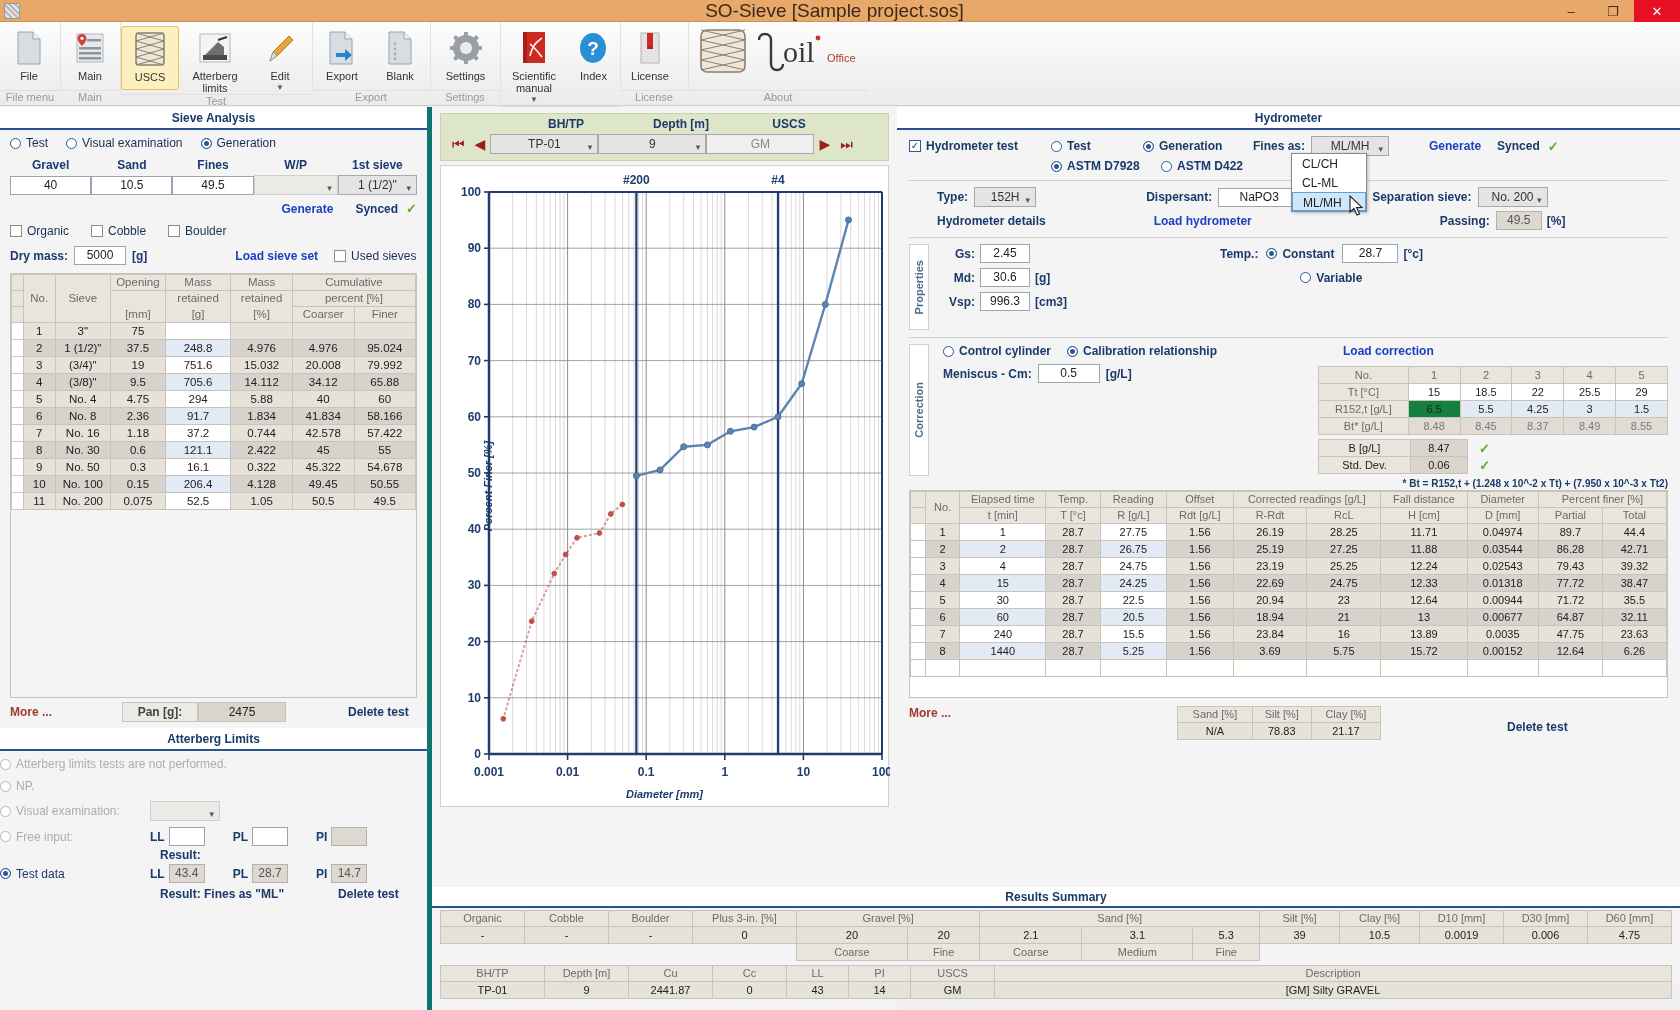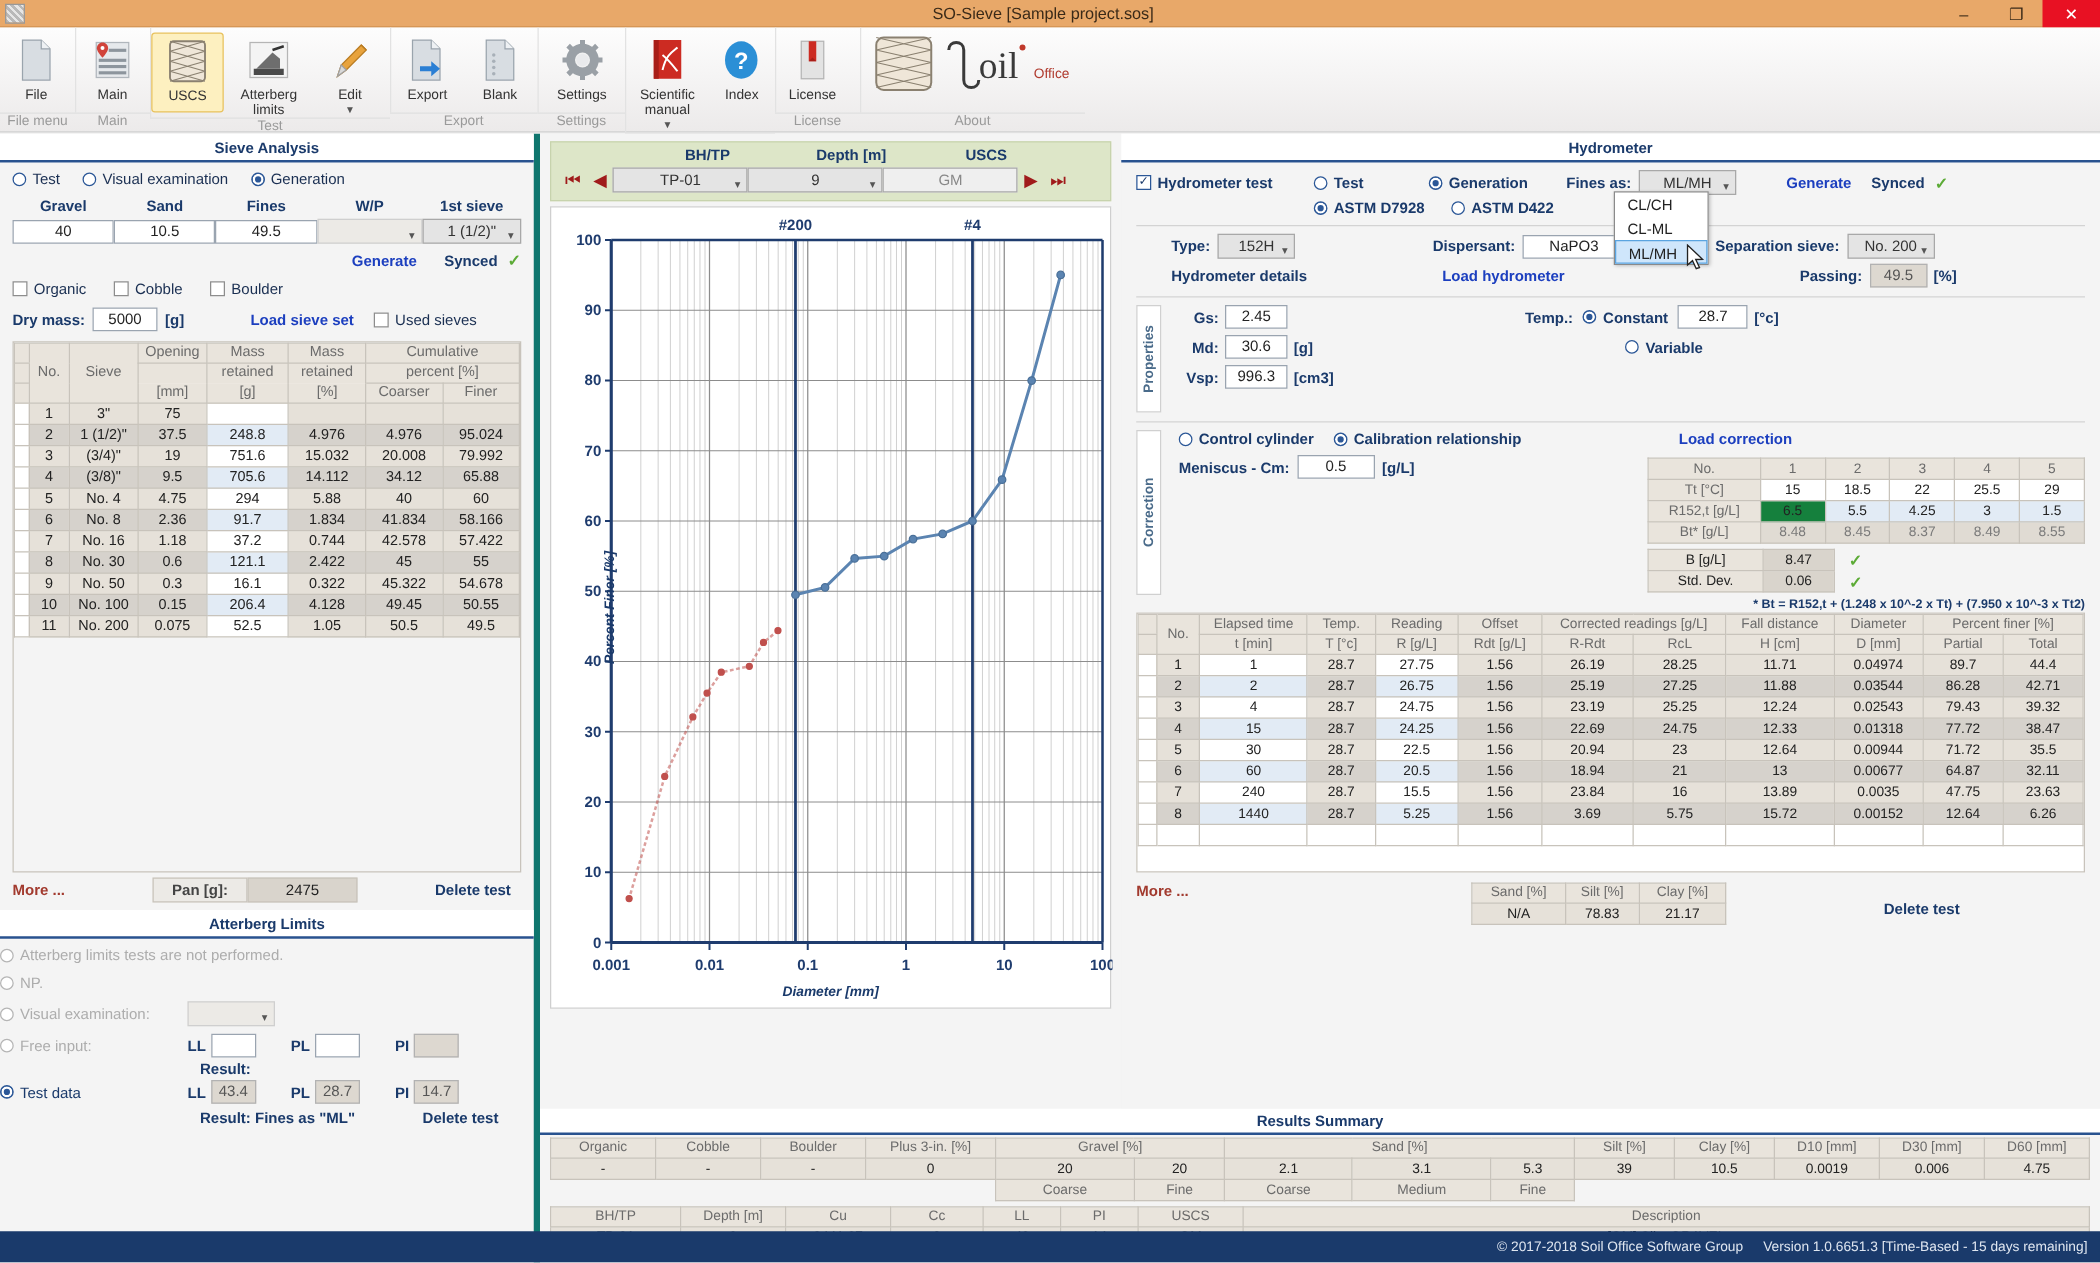--- a/index.html
+++ b/index.html
@@ -17,21 +17,21 @@
     position:relative; border-bottom:1px solid #d09050;
   }
   .titlebar .sysicon {
     width:16px;height:16px;margin-left:4px;
     background:
       repeating-linear-gradient(45deg,#b9b9b9 0 2px, #e6e6e6 2px 4px);
     border:1px solid #999;
   }
   .titlebar .title {
     position:absolute; left:0; right:11px; text-align:center;
-    font-size:13px; color:#3a2a18; font-weight:normal;
+    font-size:19px; color:#3a2a18; font-weight:normal;
   }
   .winbtns { position:absolute; right:0; top:0; height:22px; display:flex; }
   .winbtn { width:42px;height:22px;display:flex;align-items:center;justify-content:center;
             color:#3a2a18; font-size:13px; }
   .winbtn.close { background:#e81123; color:#fff; width:46px; }
 
   
   .ribbon {
     height:84px; background:linear-gradient(#fdfdfd,#eceaea);
     border-bottom:1px solid #cfcfcf; display:flex; align-items:stretch;
@@ -427,21 +427,21 @@
       <span class="chk">
         <span class="cbox gray"></span>
         <span>Boulder</span>
       </span>
     </div>
 
     <div class="row" style="padding:8px 10px 0;">
       <span class="lbl">Dry mass:</span>
       <span class="inp" style="width:52px;margin-left:6px">5000</span>
       <span class="lbl" style="margin-left:6px">[g]</span>
-      <span class="link" style="margin-left:53px">Load sieve set</span>
+      <span class="link" style="margin-left:88px">Load sieve set</span>
       <span class="chk" style="margin-left:16px">
         <span class="cbox gray"></span>
         <span>Used sieves</span>
       </span>
     </div>
 
     <div style="margin:8px 10px 0; border:1px solid #c8c3bb; background:#f4f4f4; height:425px; overflow:hidden;">
       <table class="grid">
         <thead>
           <tr>
@@ -1241,18 +1241,14 @@
           <td>43</td>
           <td>14</td>
           <td>GM</td>
           <td>[GM] Silty GRAVEL</td>
         </tr>
       </tbody>
         </table>
     </div>
   </div>
 
-  <div class="statusbar">
-    <span>© 2017-2018 Soil Office Software Group</span>
-    <span style="margin-left:16px">Version 1.0.6651.3 [Time-Based - 15 days remaining]</span>
-  </div>
 
 </div>
 
 </body></html>

